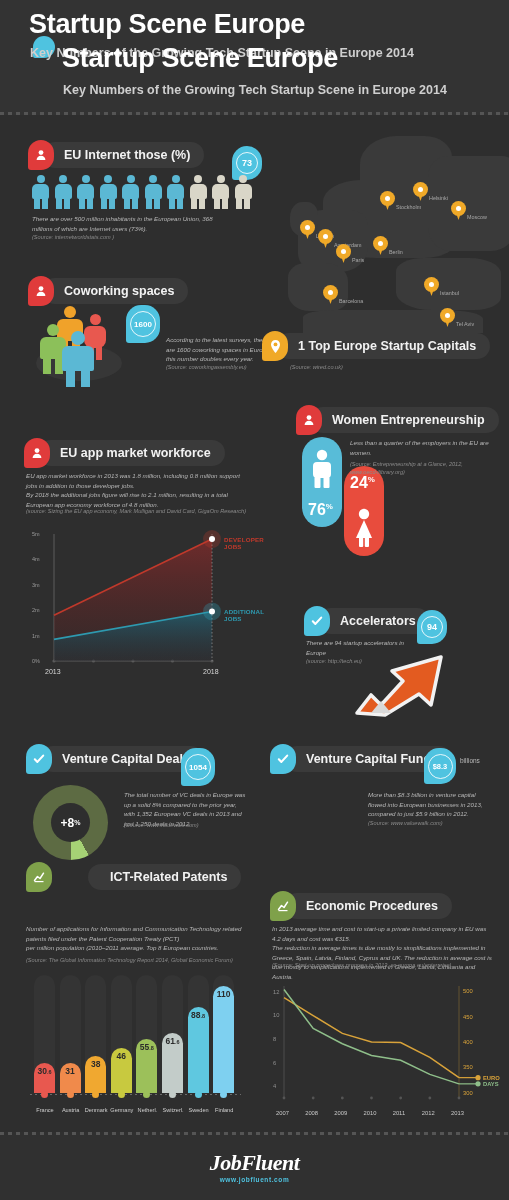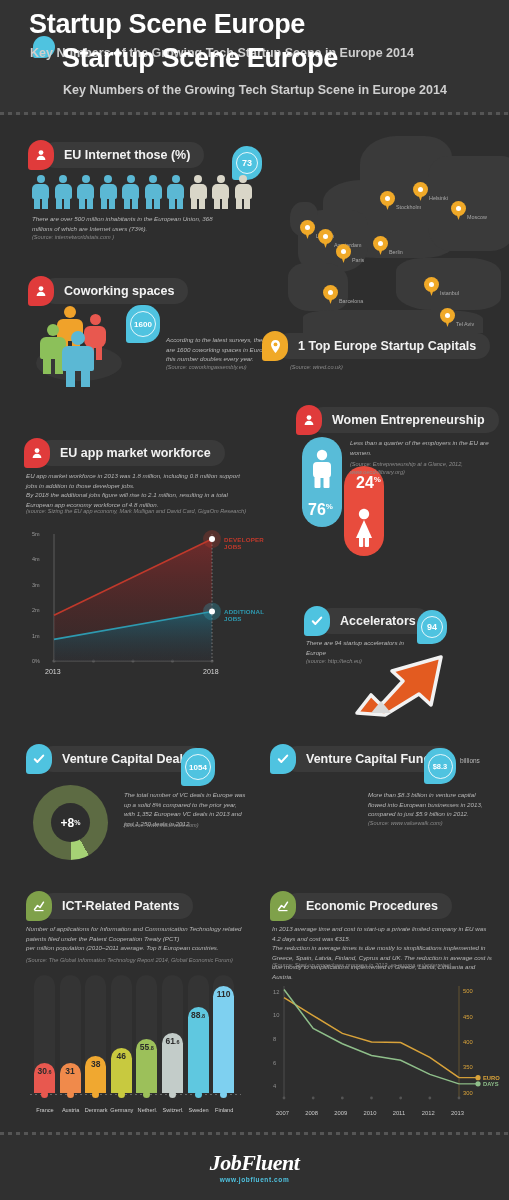--- a/index.html
+++ b/index.html
@@ -378,21 +378,21 @@
       <rect x="3" y="13" width="18" height="16" rx="4" fill="#fff"></rect>
       <rect x="4.5" y="28" width="6" height="11" rx="1" fill="#fff"></rect>
       <rect x="13.5" y="28" width="6" height="11" rx="1" fill="#fff"></rect>
     </svg>
     <div class="wpct" style="left:6px;bottom:8px;font-size:16px;">
       <span>76</span><span style="font-size:8px;vertical-align:super;">%</span>
     </div>
   </div>
 
   <div class="wcap" style="left:344px;top:466px;width:40px;height:90px;background:#e84c3d;">
-    <div class="wpct" style="left:12px;top:8px;font-size:16px;text-align:center;">
+    <div class="wpct" style="left:6px;top:8px;font-size:16px;text-align:center;">
       <span>24</span><span style="font-size:8px;vertical-align:super;">%</span>
     </div>
     <svg width="24" height="40" viewBox="0 0 24 40" style="position:absolute;left:8px;top:42px;">
       <circle cx="12" cy="6" r="5.2" fill="#fff"></circle>
       <path d="M12 12 L20 30 H4 Z" fill="#fff"></path>
       <rect x="7" y="29" width="4.2" height="10" rx="1" fill="#fff"></rect>
       <rect x="12.8" y="29" width="4.2" height="10" rx="1" fill="#fff"></rect>
     </svg>
   </div>
 
@@ -505,21 +505,21 @@
     <div class="label">Venture Capital Funds</div>
   </div>
   <div class="bubble blue" style="left:424px;top:748px;width:32px;height:36px;">
     <span class="ring" style="width:25px;height:25px;font-size:7.5px;">$8.3</span>
   </div>
   <div style="position:absolute;left:460px;top:757px;font-size:6.5px;color:#b8b8b8;">billions</div>
 
   <div class="note" style="left:368px;top:790px;width:125px;">More than $8.3 billion in venture capital flowed into European businesses in 2013, compared to just $5.9 billion in 2012.</div>
   <div class="src" style="left:368px;top:820px;">(Source: www.valuewalk.com)</div>
 
-  <div class="pill" style="left:26px;top:893px;">
+  <div class="pill" style="left:26px;top:864px;gap:48px;">
     <div class="badge green">
       <svg width="12" height="12" viewBox="0 0 12 12">
           <path d="M1.5 9.5 L4.5 5.5 L7 7.5 L10.5 2.2" stroke="#fff" stroke-width="1.5" fill="none" stroke-linecap="round" stroke-linejoin="round"></path>
           <path d="M1.5 10.6 H10.5" stroke="#fff" stroke-width="1.2"></path>
         </svg>
     </div>
     <div class="label">ICT-Related Patents</div>
   </div>
   <div class="note" style="left:26px;top:924px;width:218px;white-space:pre-line;">Number of applications for Information and Communication Technology related patents filed under the Patent Cooperation Treaty (PCT)
 per million population (2010–2011 average. Top 8 European countries.</div>

